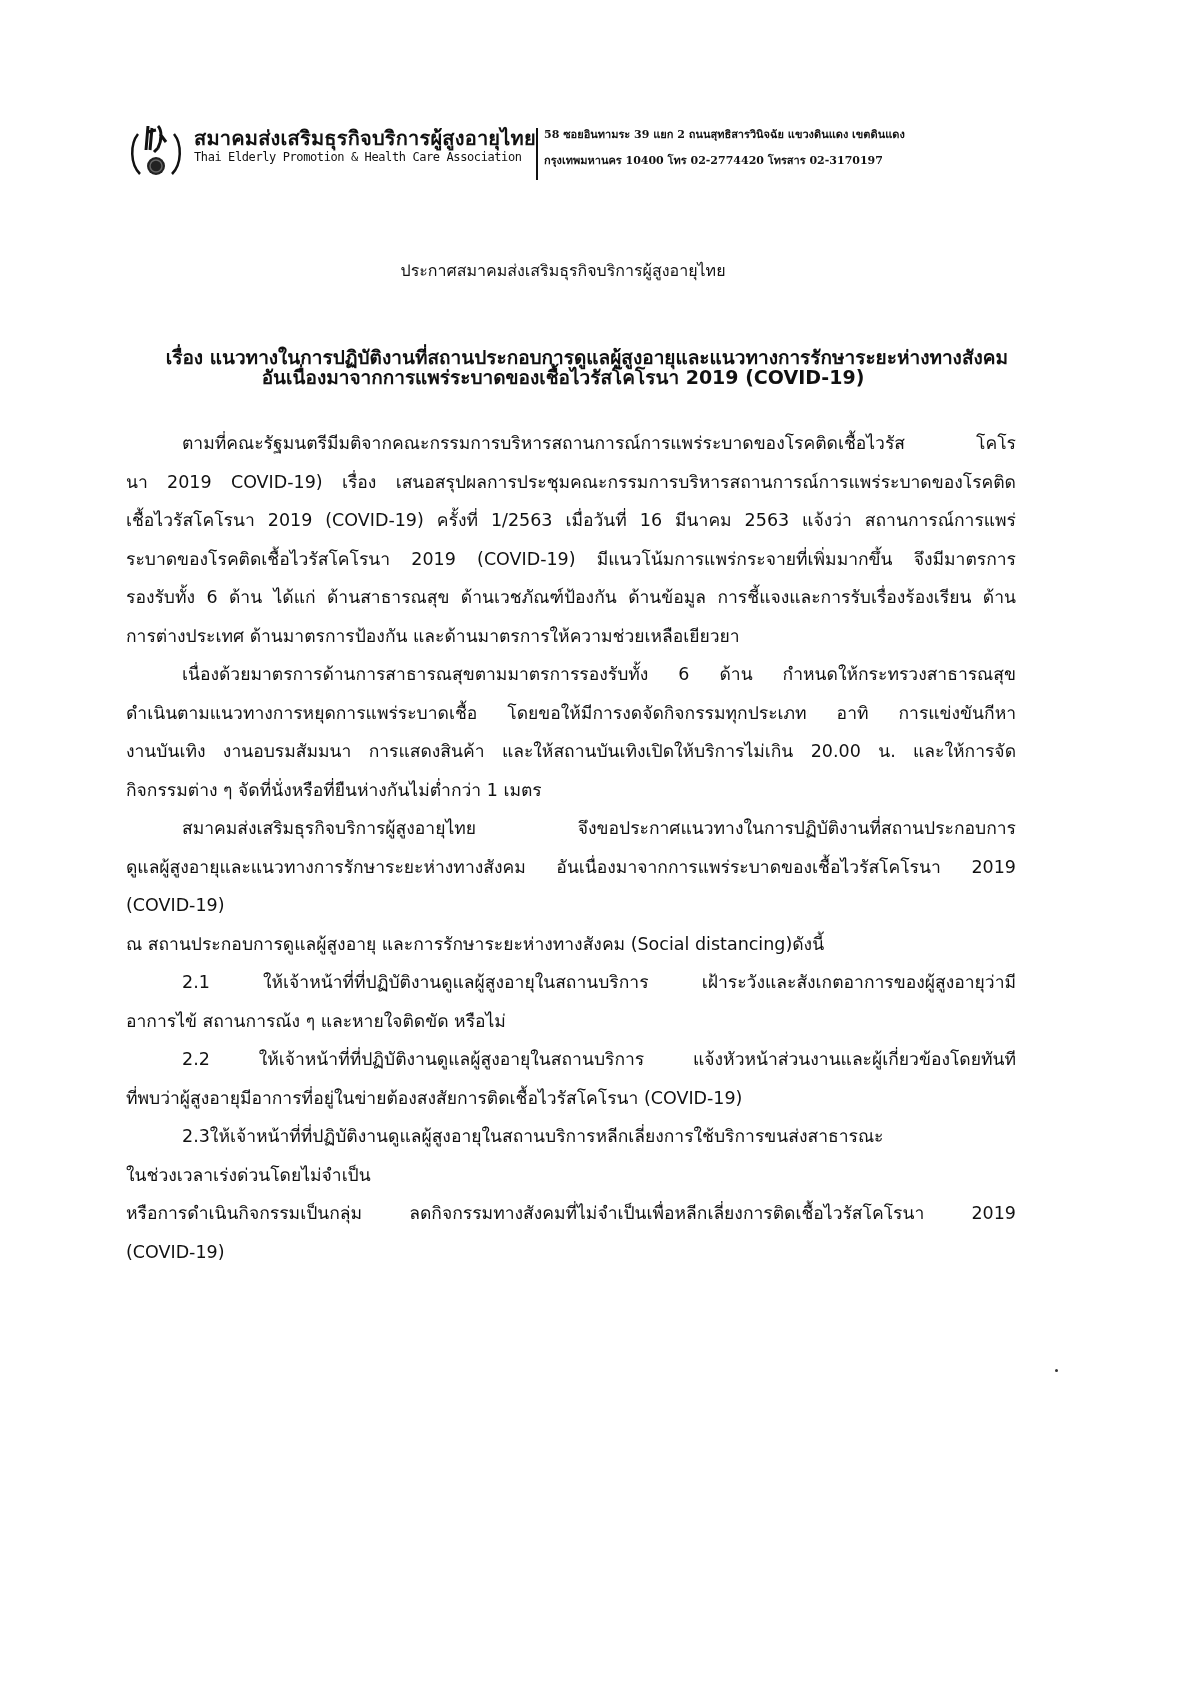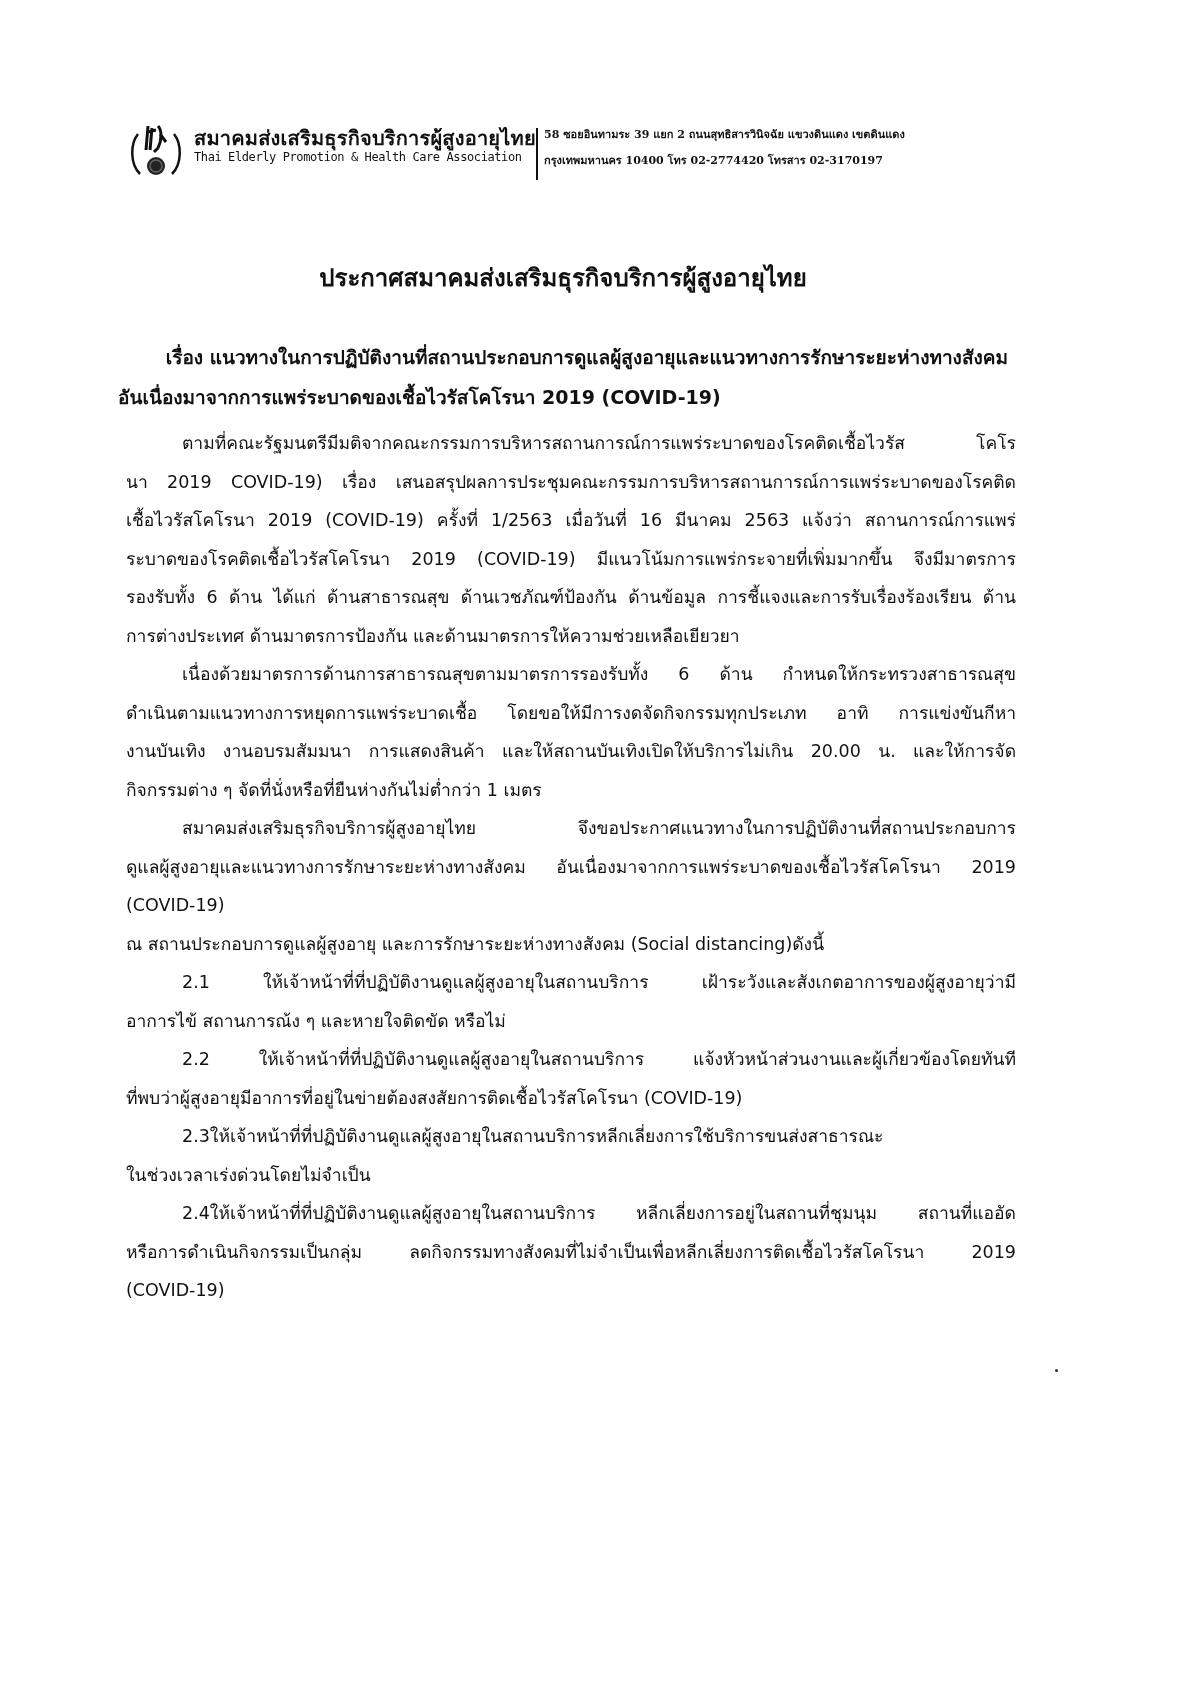--- a/index.html
+++ b/index.html
@@ -12,23 +12,23 @@
     .logo {
       position: absolute; left: 0; top: 8px; width: 56px; height: 64px;
     }
     .org-names { position: absolute; left: 66px; top: 14px; }
     .org-th { font-size: 20px; font-weight: bold; letter-spacing: 0.2px; white-space: nowrap; line-height: 24px; }
     .org-en { font-size: 12px; font-weight: normal; font-family: "DejaVu Sans Mono", monospace; white-space: nowrap; margin-top: 0; letter-spacing: -0.4px; }
     .vbar { position: absolute; left: 408px; top: 16px; width: 2px; height: 52px; background: #111; }
     .address { position: absolute; left: 416px; top: 10px; font-size: 11px; font-weight: bold; font-family: "DejaVu Serif", serif; line-height: 26px; white-space: nowrap; }
 
     .doc { position: absolute; left: 118px; top: 250px; width: 890px; }
-    .title-1 { text-align: center; font-size: 24px; font-weight: bold; margin: 0; position: absolute; top: 8px; width: 100%; }
+    .title-1 { text-align: center; font-size: 16px; font-weight: normal; margin: 0; position: absolute; top: 8px; width: 100%; }
     .title-2 { text-align: right; font-size: 19px; font-weight: bold; position: absolute; top: 92px; width: 100%; white-space: nowrap; }
-    .title-3 { font-size: 19px; font-weight: bold; position: absolute; top: 132px; width: 100%; white-space: nowrap; }
+    .title-3 { text-align: center; font-size: 19px; font-weight: bold; position: absolute; top: 112px; width: 100%; white-space: nowrap; }
 
     .body-lines { position: absolute; left: 126px; top: 424px; width: 890px; }
     .line { font-size: 17.5px; height: 38.5px; line-height: 38.5px; white-space: nowrap; overflow: visible; }
     .indent { padding-left: 56px; }
     .just { text-align: justify; text-align-last: justify; }
     .dot { position: absolute; left: 1055px; top: 1369px; width: 3px; height: 3px; background: #333; border-radius: 50%; }
   </style>
 </head>
 <body>
 
@@ -73,18 +73,17 @@
   <div class="line indent just">สมาคมส่งเสริมธุรกิจบริการผู้สูงอายุไทย จึงขอประกาศแนวทางในการปฏิบัติงานที่สถานประกอบการ</div>
   <div class="line just">ดูแลผู้สูงอายุและแนวทางการรักษาระยะห่างทางสังคม อันเนื่องมาจากการแพร่ระบาดของเชื้อไวรัสโคโรนา 2019</div>
   <div class="line">(COVID-19)</div>
   <div class="line">ณ สถานประกอบการดูแลผู้สูงอายุ และการรักษาระยะห่างทางสังคม (Social distancing)ดังนี้</div>
   <div class="line indent just">2.1 ให้เจ้าหน้าที่ที่ปฏิบัติงานดูแลผู้สูงอายุในสถานบริการ เฝ้าระวังและสังเกตอาการของผู้สูงอายุว่ามี</div>
   <div class="line">อาการไข้ สถานการณ้ง ๆ และหายใจติดขัด หรือไม่</div>
   <div class="line indent just">2.2 ให้เจ้าหน้าที่ที่ปฏิบัติงานดูแลผู้สูงอายุในสถานบริการ แจ้งหัวหน้าส่วนงานและผู้เกี่ยวข้องโดยทันที</div>
   <div class="line">ที่พบว่าผู้สูงอายุมีอาการที่อยู่ในข่ายต้องสงสัยการติดเชื้อไวรัสโคโรนา (COVID-19)</div>
   <div class="line indent just">2.3ให้เจ้าหน้าที่ที่ปฏิบัติงานดูแลผู้สูงอายุในสถานบริการหลีกเลี่ยงการใช้บริการขนส่งสาธารณะ</div>
   <div class="line">ในช่วงเวลาเร่งด่วนโดยไม่จำเป็น</div>
-  <div class="line indent just">2.4ให้เจ้าหน้าที่ที่ปฏิบัติงานดูแลผู้สูงอายุในสถานบริการ หลีกเลี่ยงการอยู่ในสถานที่ชุมนุม สถานที่แออัด</div>
   <div class="line just">หรือการดำเนินกิจกรรมเป็นกลุ่ม ลดกิจกรรมทางสังคมที่ไม่จำเป็นเพื่อหลีกเลี่ยงการติดเชื้อไวรัสโคโรนา 2019</div>
   <div class="line">(COVID-19)</div>
 </div>
 
 <div class="dot"></div>
 
 </body></html>

